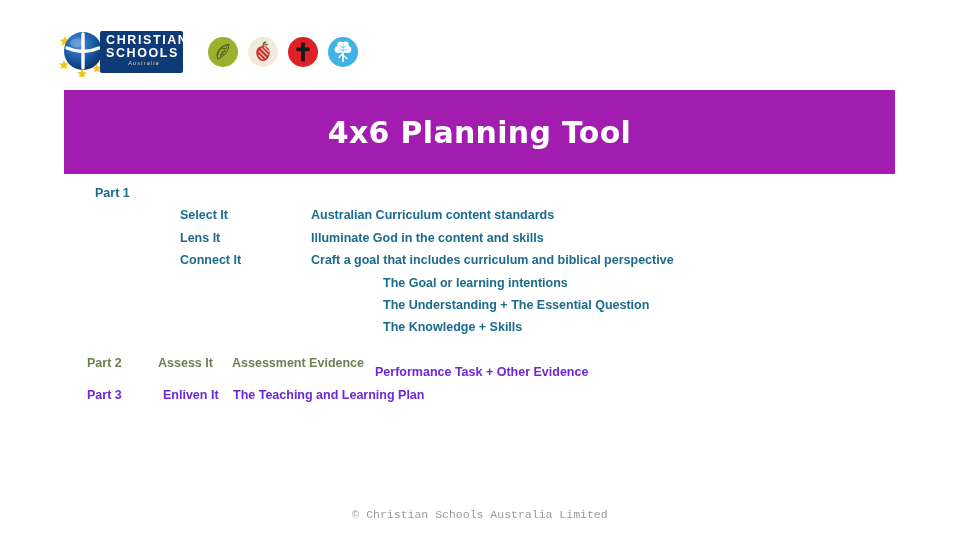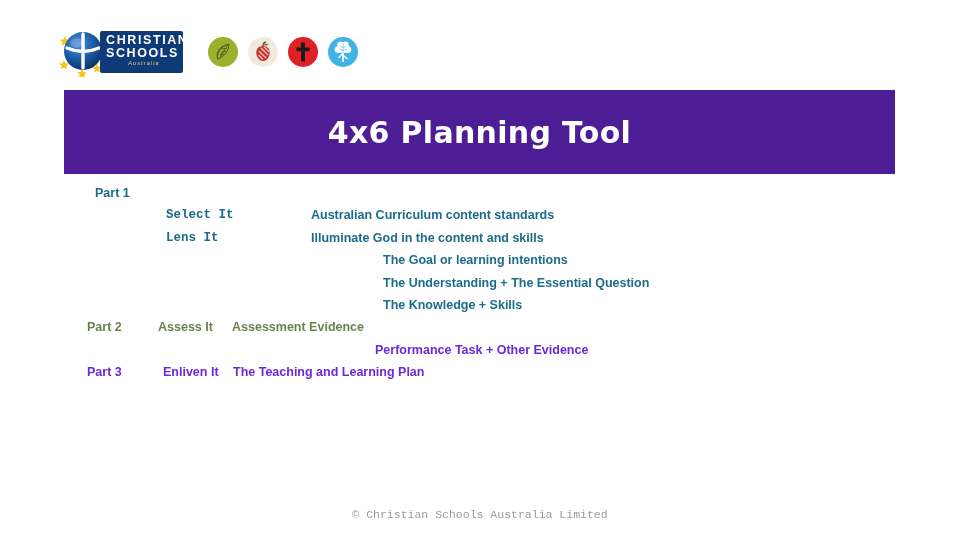--- a/index.html
+++ b/index.html
@@ -92,21 +92,21 @@
   }
   .icon-gap { width: 5px; }
 
   
   .title-banner {
     position: absolute;
     left: 64px;
     top: 90px;
     width: 831px;
     height: 84px;
-    background: #4c1d95;
+    background: #a21caf;
     display: flex;
     align-items: center;
     justify-content: center;
   }
   .title-banner h1 {
     margin: 0;
     color: #ffffff;
     font-size: 30px;
     font-weight: bold;
     letter-spacing: 0.3px;
@@ -125,25 +125,25 @@
     height: 22.4px;
   }
   .cell {
     position: absolute;
     white-space: nowrap;
     font-size: 12.5px;
     font-weight: bold;
     font-family: "Liberation Sans", sans-serif;
   }
   .teal  { color: #1b6b8c; margin-left: 8px; }
-  .olive { color: #6d8150; }
+  .olive { color: #6d8150; margin-top: 13px; }
   .dgreen{ color: #6d28d9; }
 
   .c-part  { left: 87px; }
-  .c-label { left: 158px; font-family: Liberation Mono, monospace; }
+  .c-label { left: 172px; }
   .c-desc  { left: 303px; }
   .c-sub   { left: 375px; text-align: right; }
   .c-p2lbl { left: 158px; }
   .c-p2desc{ left: 232px; }
   .c-p3lbl { left: 163px; }
   .c-p3desc{ left: 233px; }
 
   
   .footer {
     position: absolute;
@@ -245,20 +245,24 @@
   <div class="row">
     <span class="cell c-label teal">Select It</span>
     <span class="cell c-desc teal">Australian Curriculum content standards</span>
   </div>
 
   <div class="row">
     <span class="cell c-label teal">Lens It</span>
     <span class="cell c-desc teal">Illuminate God in the content and skills</span>
   </div>
 
+  <div class="row">
+    <span class="cell c-label teal">Connect It</span>
+    <span class="cell c-desc teal">Craft a goal that includes curriculum and biblical perspective</span>
+  </div>
 
 
   <div class="row">
     <span class="cell c-sub teal">The Goal or learning intentions</span>
   </div>
 
   <div class="row">
     <span class="cell c-sub teal">The Understanding + The Essential Question</span>
   </div>
 

